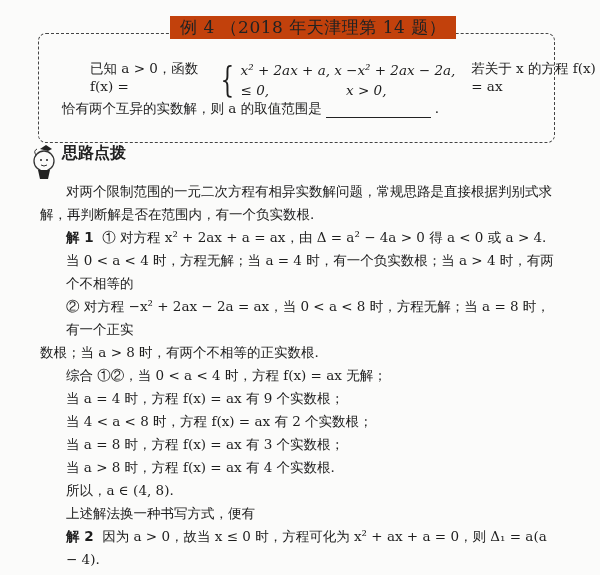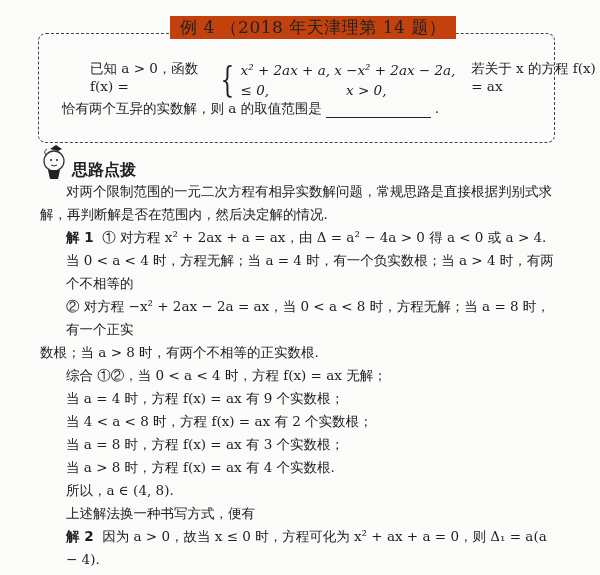--- a/index.html
+++ b/index.html
@@ -23,21 +23,21 @@
   .piece {
     display:inline-flex; align-items:center; margin:0 4px;
   }
   .brace { font-size:36px; line-height:1; margin-right:2px; transform:scaleX(0.6); }
   .cases { display:flex; flex-direction:row; font-size:13.5px; font-style:italic; line-height:20px; }
   .problem-line2 {
     position:absolute; left:62px; top:100px; font-size:13.5px;
   }
   .blank { display:inline-block; width:105px; border-bottom:1px solid #222; margin:0 4px; height:14px; vertical-align:bottom; }
   .section-head {
-    position:absolute; left:40px; top:143px; display:flex; align-items:flex-end;
+    position:absolute; left:30px; top:143px; display:flex; align-items:flex-start;
   }
   .thinker-icon { width:30px; height:38px; margin-right:2px; }
   .section-title { font-family:"DejaVu Sans","Liberation Sans",sans-serif; font-size:16px; font-weight:bold; color:#222; }
   .body-text { position:absolute; left:40px; top:180px; width:520px; font-size:13.5px; line-height:23px; }
   .para { margin:0; }
   .indent { padding-left:26px; }
   .bold { font-weight:bold; font-family:"DejaVu Sans","Liberation Sans",sans-serif; }
 </style>
 </head>
 <body>
@@ -68,21 +68,21 @@
     <circle cx="11" cy="17" r="1" fill="#222"></circle>
       <circle cx="17" cy="17" r="1" fill="#222"></circle>
     <path d="M11 22 Q14 24 17 22" fill="none" stroke="#333" stroke-width="1"></path>
     <path d="M8 27 L20 27 L18 36 L10 36 Z" fill="#222"></path>
   </svg>
   <span class="section-title">思路点拨</span>
 </div>
 
 <div class="body-text" id="body">
     <p class="para indent"><span>对两个限制范围的一元二次方程有相异实数解问题，常规思路是直接根据判别式求</span></p>
-    <p class="para"><span>解，再判断解是否在范围内，然后决定解的情况.</span></p>
+    <p class="para"><span>解，再判断解是否在范围内，有一个负实数根.</span></p>
     <p class="para indent"><span class="bold">解 1</span>&nbsp;&nbsp;<span>① 对方程 x² + 2ax + a = ax，由 Δ = a² − 4a &gt; 0 得 a &lt; 0 或 a &gt; 4.</span></p>
     <p class="para indent"><span>当 0 &lt; a &lt; 4 时，方程无解；当 a = 4 时，有一个负实数根；当 a &gt; 4 时，有两个不相等的</span></p>
     <p class="para indent"><span>② 对方程 −x² + 2ax − 2a = ax，当 0 &lt; a &lt; 8 时，方程无解；当 a = 8 时，有一个正实</span></p>
     <p class="para"><span>数根；当 a &gt; 8 时，有两个不相等的正实数根.</span></p>
     <p class="para indent"><span>综合 ①②，当 0 &lt; a &lt; 4 时，方程 f(x) = ax 无解；</span></p>
     <p class="para indent"><span>当 a = 4 时，方程 f(x) = ax 有 9 个实数根；</span></p>
     <p class="para indent"><span>当 4 &lt; a &lt; 8 时，方程 f(x) = ax 有 2 个实数根；</span></p>
     <p class="para indent"><span>当 a = 8 时，方程 f(x) = ax 有 3 个实数根；</span></p>
     <p class="para indent"><span>当 a &gt; 8 时，方程 f(x) = ax 有 4 个实数根.</span></p>
     <p class="para indent"><span>所以，a ∈ (4, 8).</span></p>

